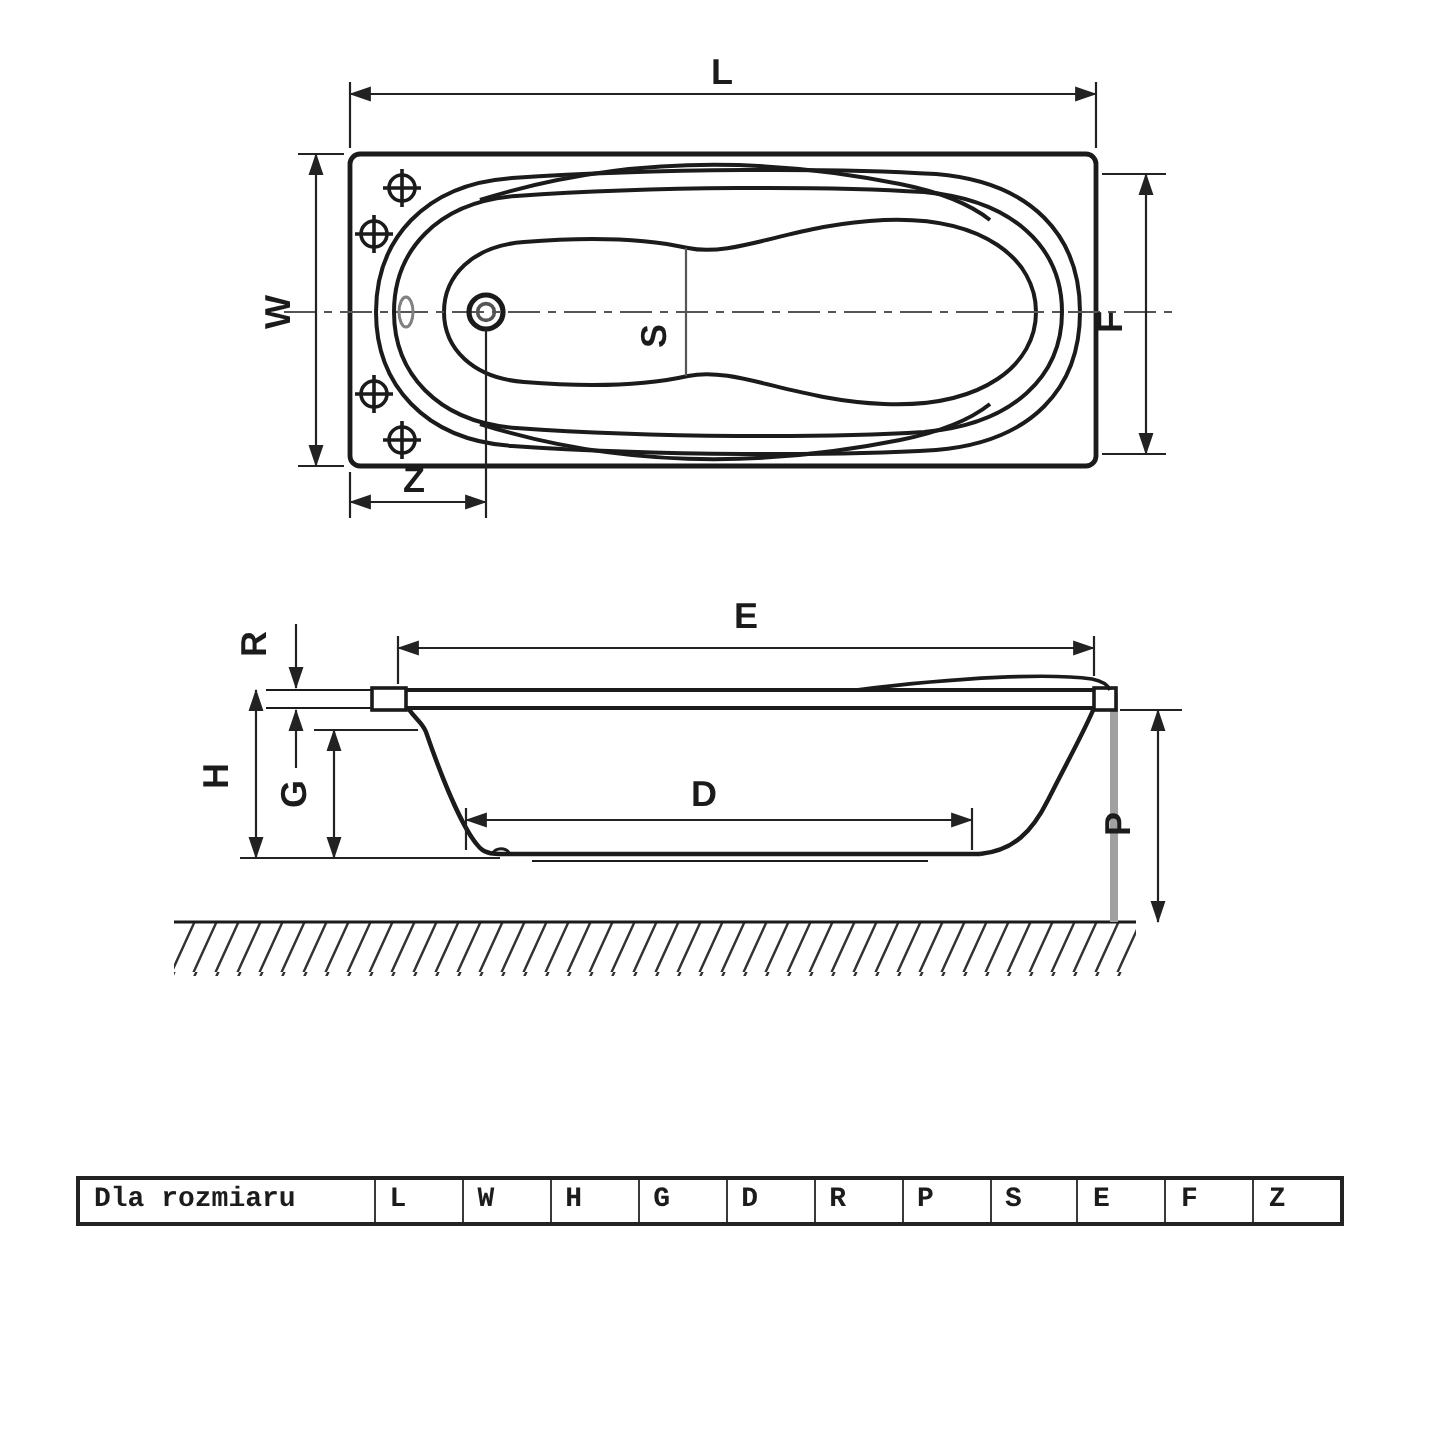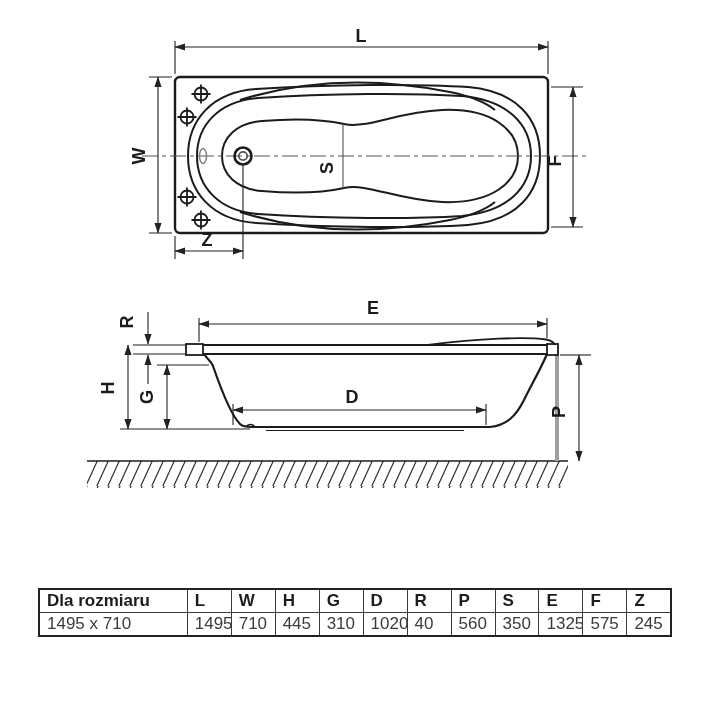--- a/index.html
+++ b/index.html
@@ -1,21 +1,21 @@
 <!DOCTYPE html>
 <html><head>
 <meta charset="utf-8">
 <style>
   html,body{margin:0;padding:0;background:#fff;}
   .page{position:relative;width:720px;height:720px;background:#ffffff;overflow:hidden;
         font-family:"Liberation Sans",sans-serif;}
   .drawing{position:absolute;left:0;top:0;}
   .dim-label{font-family:"Liberation Sans",sans-serif;font-size:18px;font-weight:600;fill:#1b1b1b;}
   .spec-table{position:absolute;left:38px;top:588px;width:634px;border-collapse:collapse;
-      table-layout:fixed;font-family:Liberation Sans, sans-serif;font-size:17px;color:#3b3b3b;
+      table-layout:fixed;font-family:Liberation Mono, monospace;font-size:14px;color:#3b3b3b;
       border:2px solid #222;}
   .spec-table th,.spec-table td{border:1px solid #3a3a3a;padding:1px 7px;height:18.5px;
       text-align:left;white-space:nowrap;overflow:hidden;}
   .spec-table th{font-weight:bold;color:#1c1c1c;}
   .spec-table th:first-child,.spec-table td:first-child{width:21%;}
 </style>
 </head>
 <body>
 
 <div class="page">
@@ -162,30 +162,16 @@
           <th>D</th>
           <th>R</th>
           <th>P</th>
           <th>S</th>
           <th>E</th>
           <th>F</th>
           <th>Z</th>
         </tr>
       </thead>
   <tbody>
-        <tr>
-          <td>1495 x 710</td>
-          <td>1495</td>
-          <td>710</td>
-          <td>445</td>
-          <td>310</td>
-          <td>1020</td>
-          <td>40</td>
-          <td>560</td>
-          <td>350</td>
-          <td>1325</td>
-          <td>575</td>
-          <td>245</td>
-        </tr>
       </tbody>
 </table>
 
 </div>
 
 </body></html>

